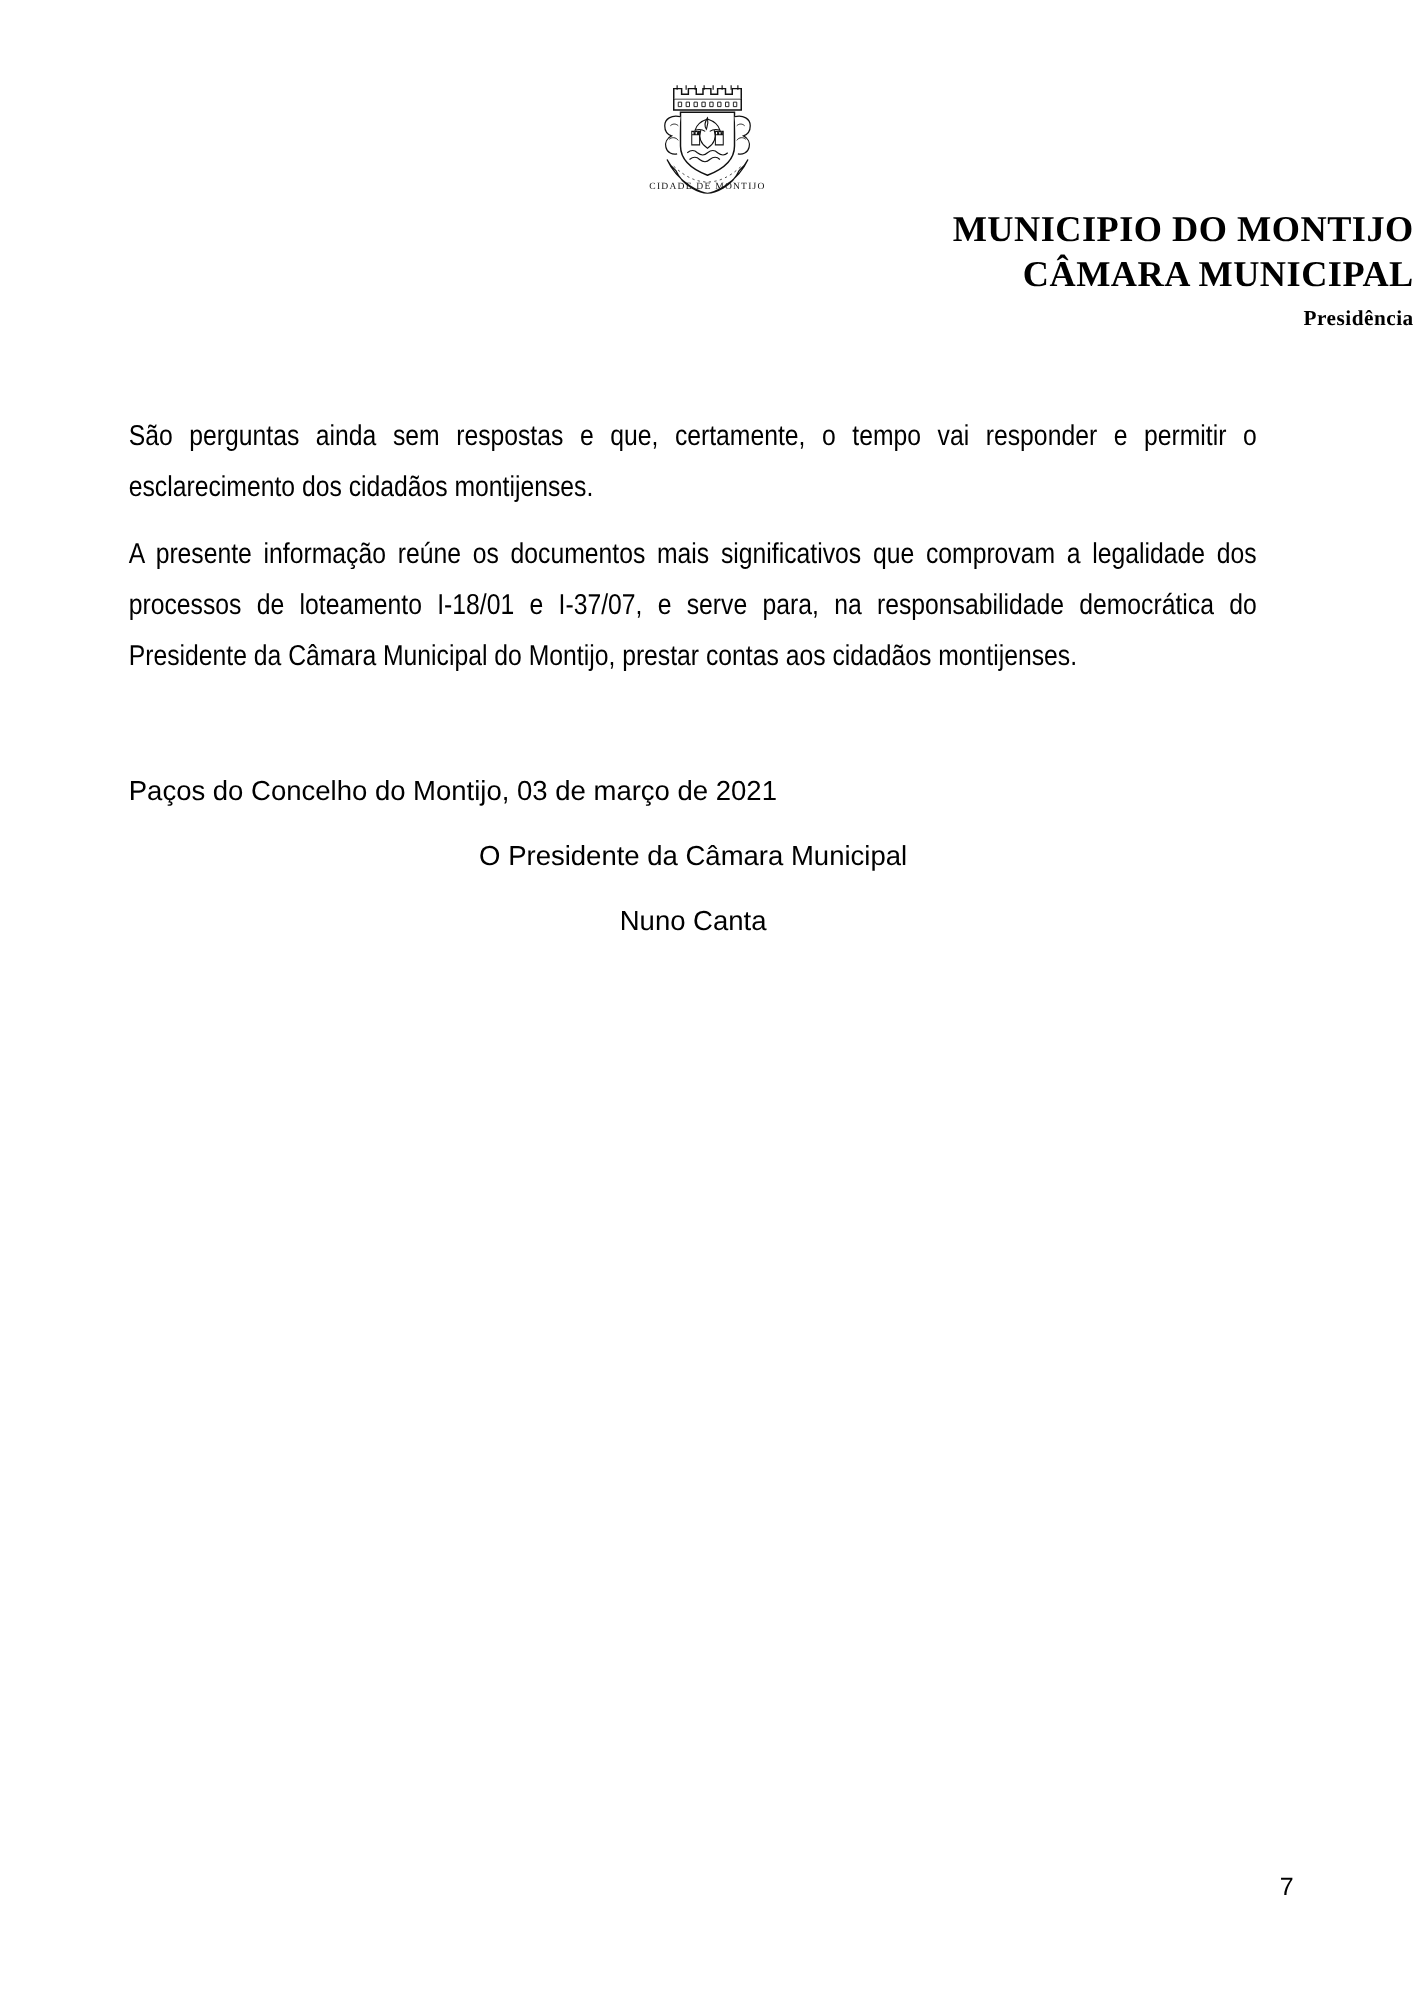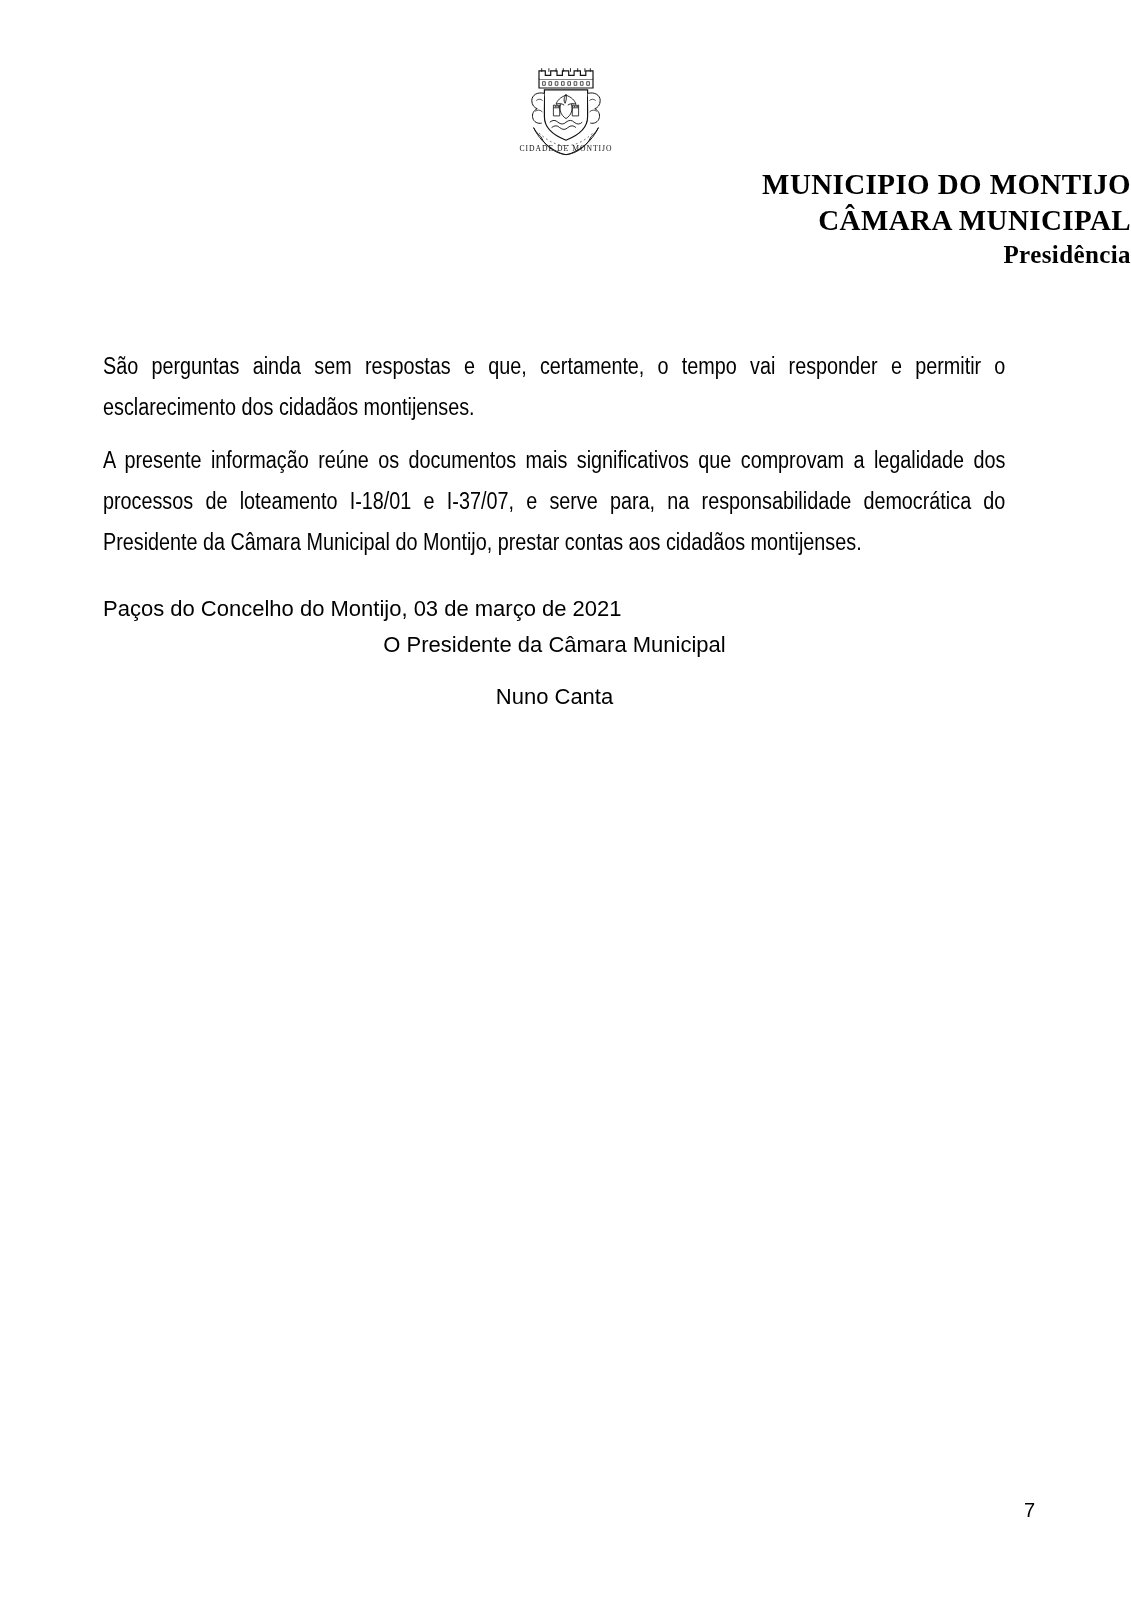--- a/index.html
+++ b/index.html
@@ -44,29 +44,29 @@
   .org-1 {
     font-size: 29px;
     line-height: 36px;
   }
   .org-2 {
     font-size: 29px;
     line-height: 36px;
     padding-left: 47px;
   }
   .org-3 {
-    font-size: 25px;
+    font-size: 17px;
     line-height: 34px;
   }
 
   
   .body-block {
     position: absolute;
     left: 103px;
-    top: 346px;
+    top: 328px;
     width: 903px;
   }
   p.para {
     margin: 0 0 12px 0;
     font-family: "Liberation Sans", "DejaVu Sans", sans-serif;
     font-size: 23px;
     line-height: 41px;
     text-align: justify;
     text-justify: inter-word;
     transform: scaleX(0.86);
@@ -75,31 +75,31 @@
     color: #000;
   }
   p.para.last {
     margin-bottom: 0;
   }
 
   
   .closing {
     position: absolute;
     left: 103px;
-    top: 592px;
+    top: 616px;
     width: 903px;
   }
   .date-line {
     font-size: 22px;
     line-height: 34px;
     text-align: left;
     color: #000;
   }
   .sign-role {
-    margin-top: 2px;
+    margin-top: 18px;
     font-size: 22px;
     line-height: 34px;
     text-align: center;
     color: #000;
   }
   .sign-name {
     margin-top: 18px;
     font-size: 22px;
     line-height: 34px;
     text-align: center;

